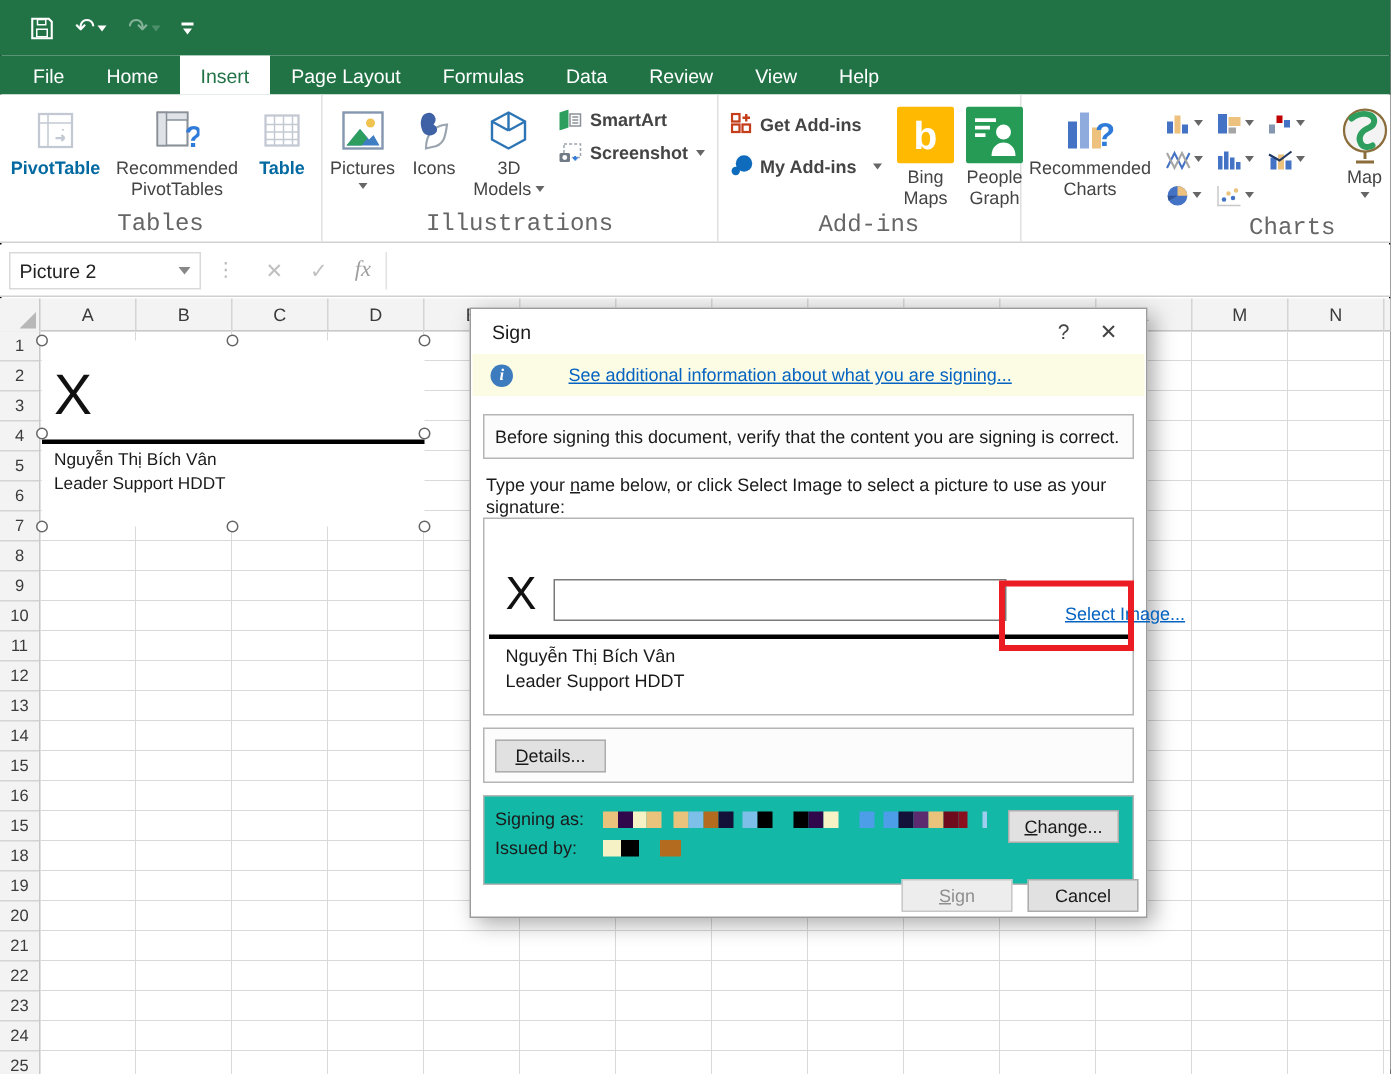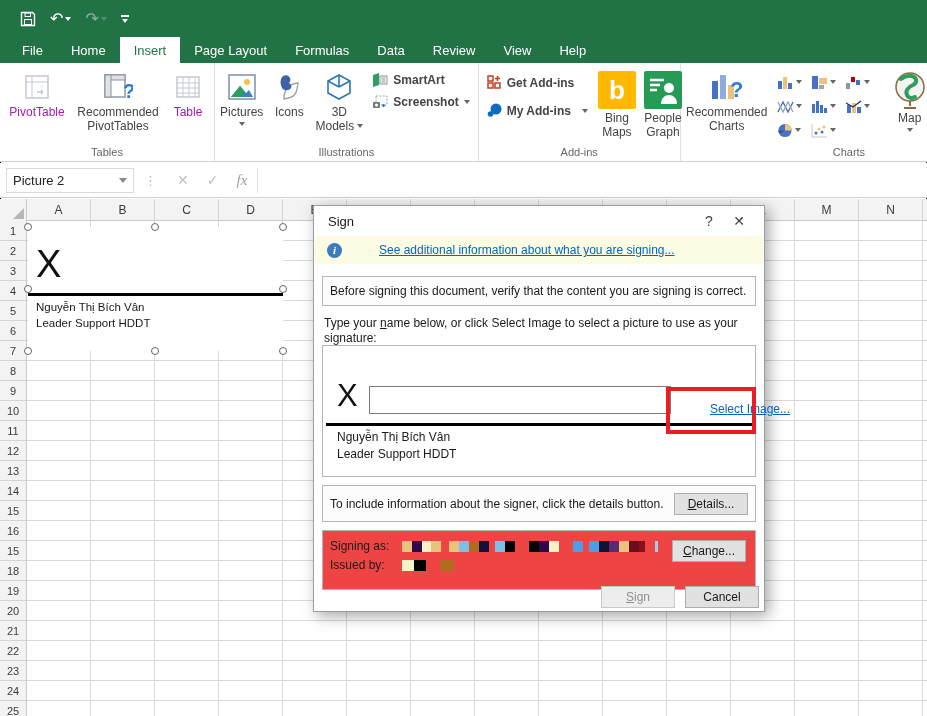--- a/index.html
+++ b/index.html
@@ -21,25 +21,25 @@
   
   .tabrow { position:absolute; left:0; top:37px; width:100%; height:26px; background:#217346; display:flex; align-items:stretch; padding-left:8px; }
   .rtab { color:#fff; font-size:13px; padding:0 14px; display:flex; align-items:center; cursor:default; }
   .rtab.active { background:#fff; color:#217346; }
   .tellme { display:flex; align-items:center; gap:10px; color:#fff; font-size:13px; margin-left:24px; }
 
   
   .ribbon { position:absolute; left:0; top:63px; width:100%; height:99px; background:#fff; border-bottom:1px solid #d2d2d2; display:flex; }
   .rgroup { display:flex; flex-direction:column; border-right:1px solid #e0e0e0; padding:2px 2px 0 2px; }
   .rgroup-content { flex:1; display:flex; align-items:flex-start; }
-  .rgroup-label { text-align:center; color:#666; font-size:11px; padding:2px 4px 3px; }
+  .rgroup-label { text-align:center; color:#666; font-size:16px; padding:2px 4px 3px;font-family:Liberation Mono, monospace; }
   .bigbtn { display:flex; flex-direction:column; align-items:center; padding:4px 3px 0; min-width:46px; }
   .bigbtn .bicon { height:36px; display:flex; align-items:center; justify-content:center; }
   .bigbtn .blabel { font-size:12px; color:#444; line-height:14px; text-align:center; }
-  .bigbtn.disabled .blabel { color:#a21caf; }
+  .bigbtn.disabled .blabel { color:#0369a1;font-weight:bold; }
   .caret-g { width:0;height:0;border-left:3px solid transparent;border-right:3px solid transparent;border-top:4px solid #666; display:inline-block; margin-top:3px; }
   .smallstack { display:flex; flex-direction:column; justify-content:flex-start; gap:8px; padding:8px 6px 0 6px; }
   .smallbtn { display:flex; align-items:center; gap:5px; font-size:12px; color:#444; white-space:nowrap;font-weight:bold; }
   .minigrid { display:grid; grid-template-columns:repeat(3,32px); grid-auto-rows:22px; gap:2px 2px; padding:6px 4px 0 6px; }
   .minibtn { display:flex; align-items:center; gap:2px; }
 
   
   .formulabar { position:absolute; left:0; top:163px; width:100%; height:35px; background:#fff; border-bottom:1px solid #d0d0d0; display:flex; align-items:center; }
   .namebox { width:128px; height:25px; border:1px solid #d9d9d9; margin-left:6px; display:flex; align-items:center; padding:0 6px; font-size:13px; color:#222; }
   .namebox .spacer { flex:1; }
@@ -84,21 +84,21 @@
   .dlg-sigbox { position:absolute; left:8px; right:8px; top:139px; height:132px; border:1px solid #b5b5b5; background:#fff; }
   .sig-x { position:absolute; left:14px; top:32px; font-size:31px; color:#111; }
   .sig-input { position:absolute; left:46px; top:40px; width:302px; height:28px; border:1px solid #7a7a7a; outline:none; font-size:14px; padding:0 4px; }
   .select-image { position:absolute; left:360px; top:56px; color:#0563c1; text-decoration:underline; font-size:12px; cursor:pointer; white-space:nowrap; }
   .sig-line { position:absolute; left:3px; right:1px; top:77px; height:2.5px; background:#000; }
   .sig-name { position:absolute; left:14px; top:84px; font-size:12px; color:#1a1a1a; }
   .sig-role { position:absolute; left:14px; top:101px; font-size:12px; color:#1a1a1a; }
   .red-annotation { position:absolute; left:352px; top:181px; width:90px; height:47px; border:4px solid #ec1c24; pointer-events:none; }
   .dlg-details { position:absolute; left:8px; right:8px; top:279px; height:37px; border:1px solid #b5b5b5; background:#fcfcfc; display:flex; align-items:center; padding:0 7px; }
   .dlg-details .dtext { flex:1; color:#1a1a1a; }
-  .dlg-signing { position:absolute; left:8px; right:8px; top:324px; height:60px; border:1px solid #b5b5b5; background:#ef4444; padding:7px 7px 0 7px; }
+  .dlg-signing { position:absolute; left:8px; right:8px; top:324px; height:60px; border:1px solid #b5b5b5; background:#14b8a6; padding:7px 7px 0 7px; }
   .sig-as-row { display:flex; align-items:center; height:16px; margin-bottom:3px; }
   .sig-as-row .lbl { width:72px; color:#1a1a1a; }
   .blocks { display:flex; align-items:center; height:12px; }
   .blocks span { display:inline-block; height:11px; }
   .win-btn { font-family:inherit; font-size:12px; color:#1a1a1a; background:#e1e1e1; border:1px solid #adadad; width:74px; height:22px; cursor:default; }
   .win-btn.altkey::first-letter { text-decoration:underline; }
   .win-btn.disabled { background:#ededed; border-color:#c8c8c8; color:#8f8f8f; }
   .btn-change { position:absolute; right:9px; top:9px; }
   .dlg-details .btn-details, .dlg-signing .btn-change { }
   .btn-sign { position:absolute; left:287px; top:380px; }
@@ -491,21 +491,20 @@
     <div class="dlg-sigbox">
       <span class="sig-x">X</span>
       <input class="sig-input" style="">
       <span class="select-image dlg-link">Select Image...</span>
       <div class="sig-line"></div>
       <div class="sig-name">Nguyễn Thị Bích Vân</div>
       <div class="sig-role">Leader Support HDDT</div>
     </div>
     <div class="red-annotation"></div>
     <div class="dlg-details">
-      <span class="dtext">To include information about the signer, click the details button.</span>
       <button class="win-btn altkey">Details...</button>
     </div>
     <div class="dlg-signing">
       <div class="sig-as-row">
         <span class="lbl">Signing as:</span>
         <span class="blocks">
             <span style="width: 10px; background: rgb(233, 195, 124);"></span>
             <span style="width: 10px; background: rgb(48, 7, 75);"></span>
             <span style="width: 9px; background: rgb(246, 242, 198);"></span>
             <span style="width: 10px; background: rgb(233, 195, 124);"></span>

